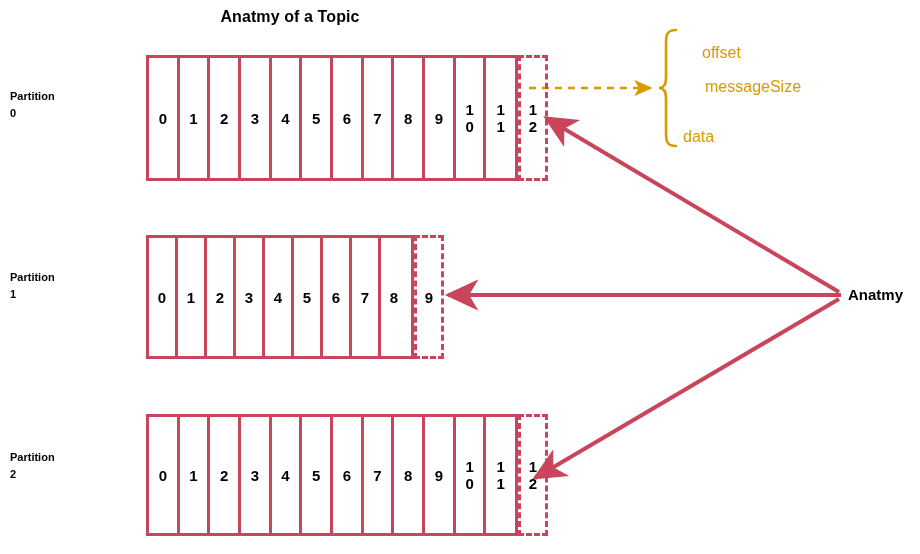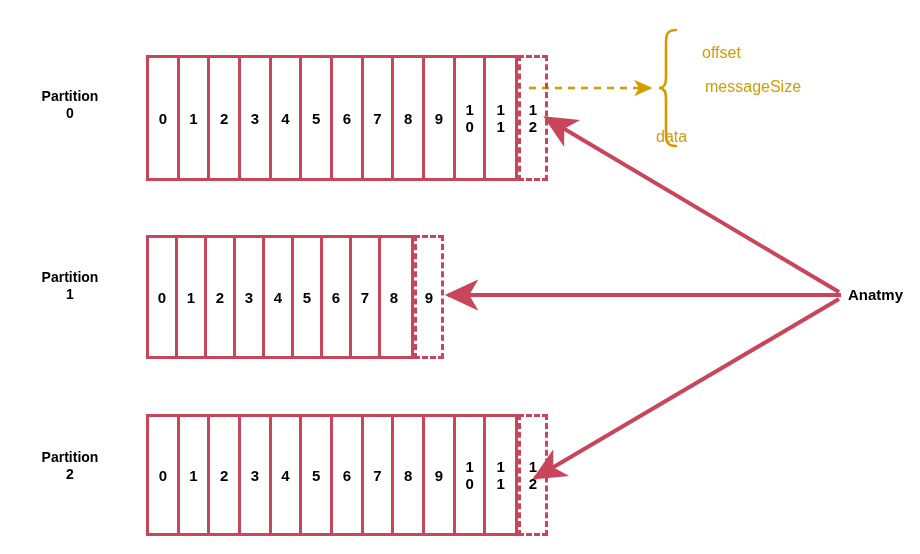--- a/index.html
+++ b/index.html
@@ -29,22 +29,21 @@
     width: 580px;
     text-align: center;
     font-size: 16px;
     font-weight: bold;
     color: #000000;
     letter-spacing: 0.1px;
   }
   .partition-label {
     position: absolute;
     width: 120px;
-    text-align: center;
-    font-size: 14px;
+    font-size: 11px;
     font-weight: bold;
     color: #000000;
     line-height: 17px;
   }
   .partition-label .pl-name { display: block; }
   .partition-label .pl-num  { display: block; }
 
   .row {
     position: absolute;
   }
@@ -140,20 +139,21 @@
       <path d="M676,30
                C666,30 666,36 666,44
                L666,78
                C666,85 663,88 659,88
                C663,88 666,91 666,98
                L666,132
                C666,140 666,146 676,146"></path>
     </g>
   </svg>
 
+  <div class="title">Anatmy of a Topic</div>
 
   <div class="partition-label" style="left:10px; top:88px;">
     <span class="pl-name">Partition</span>
     <span class="pl-num">0</span>
   </div>
 
   <div class="row" style="left:146px; top:55px; width:392px; height:126px;">
     <div class="cells" style="width:372px;">
       <div class="cell" style="width:31px">0</div>
       <div class="cell" style="width:31px">1</div>
@@ -217,15 +217,15 @@
 1</div>
     </div>
     <div class="cell-ghost" style="left:372px; width:30px;">1
 2</div>
   </div>
 
   <div class="writes-label" style="left:848px; top:286px;">Anatmy</div>
 
   <div class="brace-label" style="left:702px; top:28px;margin-top:16px;">offset</div>
   <div class="brace-label" style="left:681px; top:78px;margin-left:24px;">messageSize</div>
-  <div class="brace-label" style="left:656px; top:128px;">data</div>
+  <div class="brace-label" style="left:683px; top:128px;">data</div>
 
 </div>
 
 </body></html>

